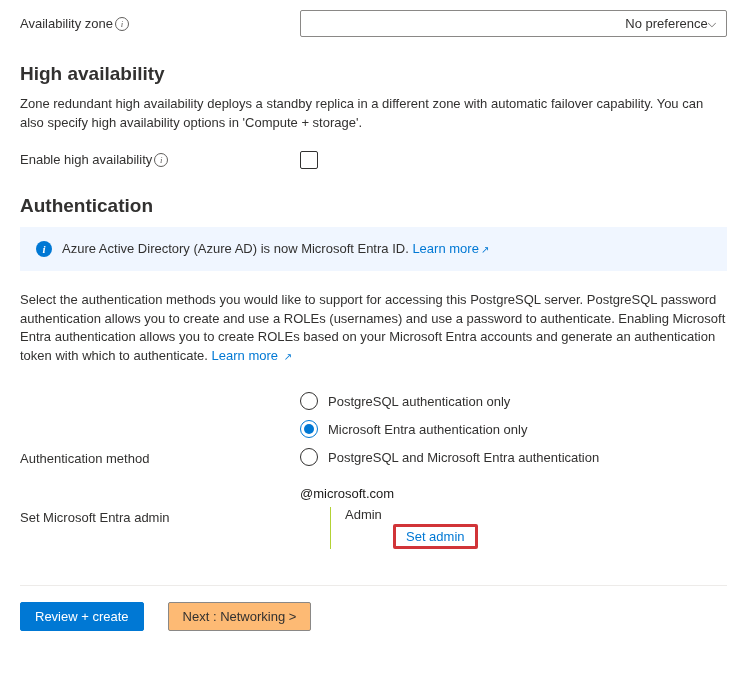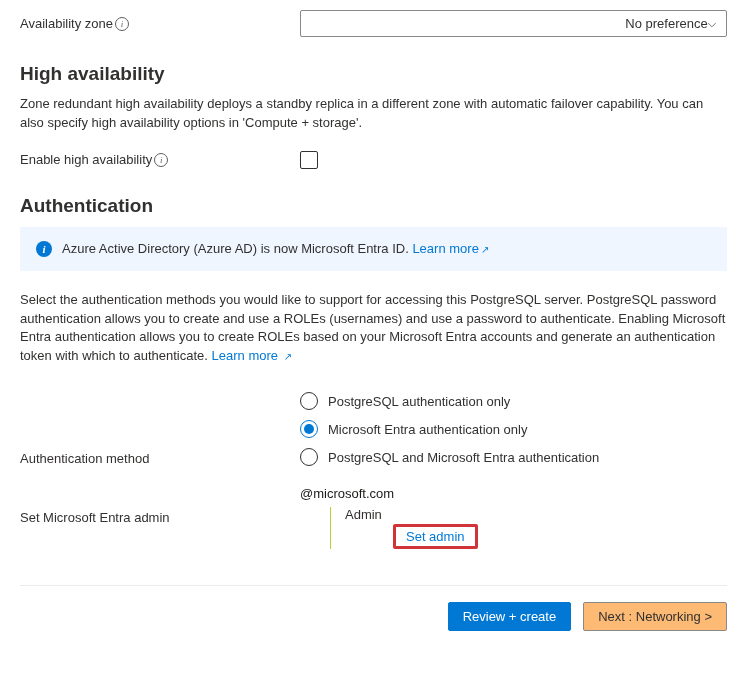--- a/index.html
+++ b/index.html
@@ -169,22 +169,21 @@
       width: fit-content;
       margin-left: 48px;
     }
     .divider {
       border: none;
       border-top: 1px solid #edebe9;
       margin: 36px 0 16px 0;
     }
     .footer {
       display: flex;
-      gap: 12px;
-      justify-content: flex-end;
+      gap: 24px;
     }
     .btn {
       padding: 6px 14px;
       font-size: 13px;
       border-radius: 2px;
       cursor: pointer;
       border: 1px solid transparent;
     }
     .btn-primary {
       background: #0078d4;

